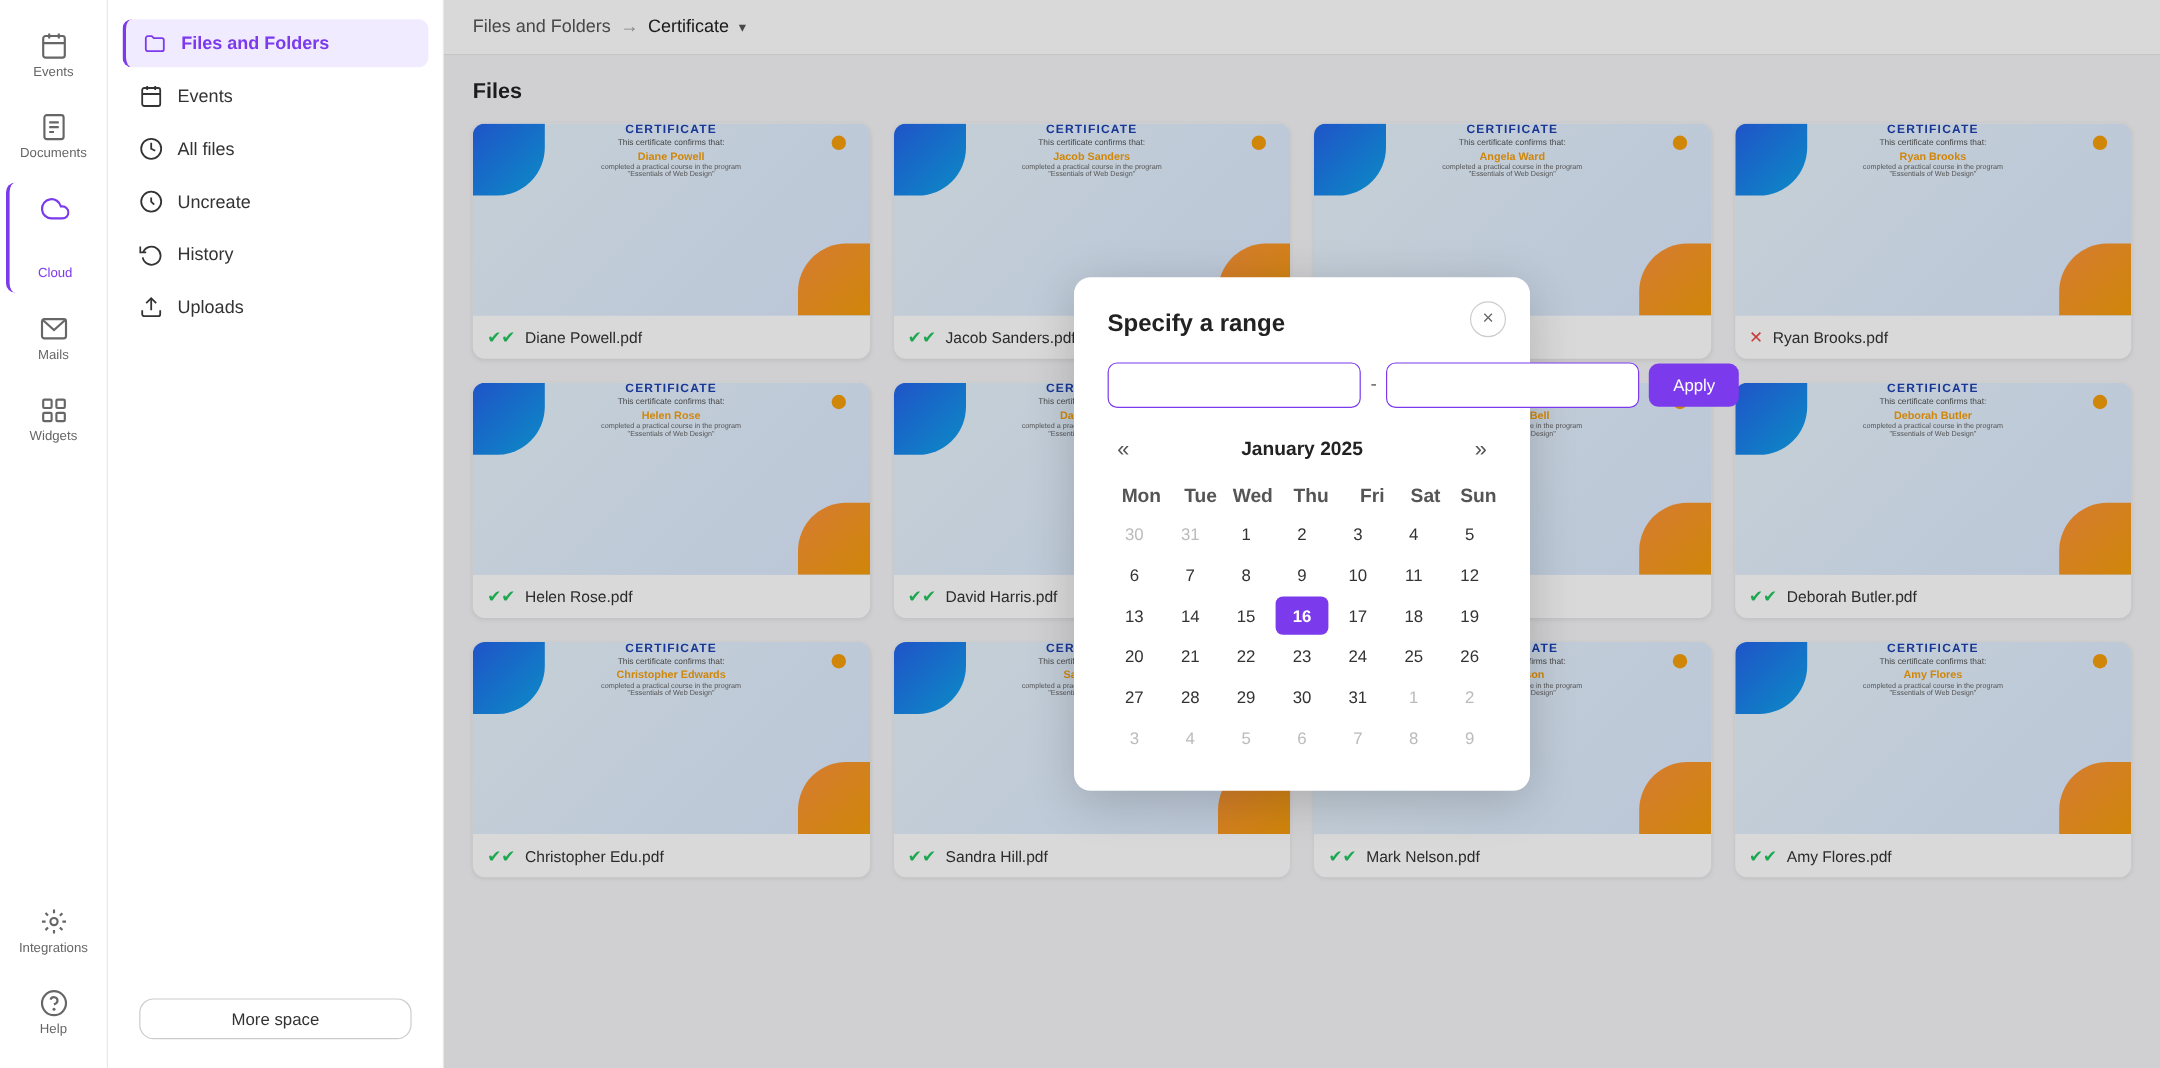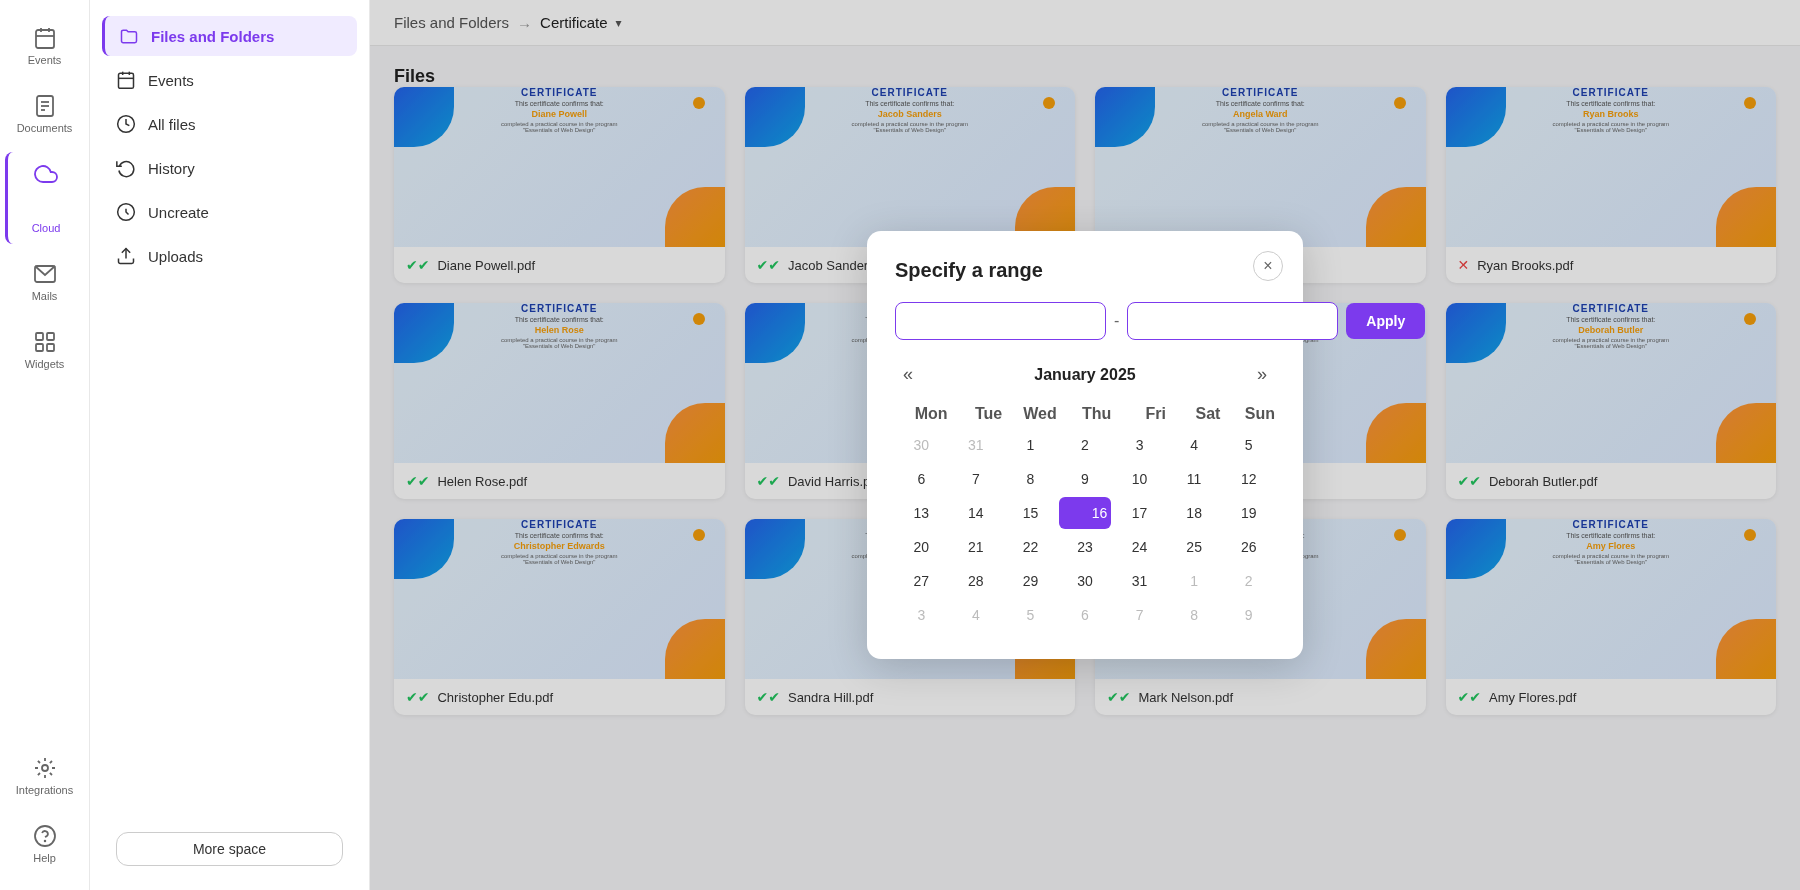--- a/index.html
+++ b/index.html
@@ -109,21 +109,21 @@
       border-radius: 8px;
       background: #fff;
       cursor: pointer;
       font-size: 15px;
       color: #222;
       font-weight: 500;
     }
 
     
     .files-section { padding: 20px 24px; overflow-y: auto; flex: 1; }
-    .files-title { font-size: 18px; font-weight: 600; color: #222; }
+    .files-title { font-size: 18px; font-weight: 600; color: #222; margin-bottom: 16px; }
     .files-grid {
       display: grid;
       grid-template-columns: repeat(4, 1fr);
       gap: 20px;
     }
     .file-card {
       background: #fff;
       border-radius: 10px;
       overflow: hidden;
       cursor: pointer;
@@ -205,21 +205,21 @@
       background: rgba(0,0,0,0.15);
       display: flex;
       align-items: center;
       justify-content: center;
       z-index: 100;
     }
     .modal {
       background: #fff;
       border-radius: 14px;
       padding: 28px;
-      width: 436px;
+      width: 380px;
       box-shadow: 0 8px 40px rgba(0,0,0,0.18);
       position: relative;
     }
     .modal-title {
       font-size: 20px;
       font-weight: 600;
       color: #222;
       margin-bottom: 20px;
     }
     .modal-close {
@@ -254,21 +254,21 @@
     }
     .date-separator { color: #666; font-size: 16px; }
     .apply-btn {
       padding: 10px 20px;
       background: #7c3aed;
       color: #fff;
       border: none;
       border-radius: 8px;
       cursor: pointer;
       font-size: 14px;
-      font-weight: 700;
+      font-weight: 400;
     }
 
     
     .calendar { width: 100%; }
     .cal-header {
       display: flex;
       align-items: center;
       justify-content: space-between;
       margin-bottom: 12px;
     }
@@ -303,22 +303,21 @@
       padding: 8px 4px;
       font-size: 14px;
       border-radius: 6px;
       cursor: pointer;
       color: #333;
     }
     .cal-day.other-month { color: #bbb; }
     .cal-day.today {
       background: #7c3aed;
       color: #fff;
-      font-weight: 400;
-      text-align: right;
+      font-weight: 700;
     }
   </style>
 </head>
 <body>
 
 <div class="icon-sidebar">
 
   <div class="icon-sidebar-item">
     <svg viewBox="0 0 24 24" fill="none" stroke="currentColor" stroke-width="1.8">
         <rect x="3" y="4" width="18" height="18" rx="2"></rect>
@@ -405,32 +404,32 @@
   <div class="nav-item">
     <svg viewBox="0 0 24 24" fill="none" stroke="currentColor" stroke-width="1.8">
         <circle cx="12" cy="12" r="10"></circle>
         <polyline points="12,6 12,12 16,14"></polyline>
       </svg>
     <span>All files</span>
   </div>
 
   <div class="nav-item">
     <svg viewBox="0 0 24 24" fill="none" stroke="currentColor" stroke-width="1.8">
+        <circle cx="12" cy="12" r="10"></circle>
+        <path d="M12 8v4l3 3"></path>
+      </svg>
+    <span>Uncreate</span>
+  </div>
+
+  <div class="nav-item">
+    <svg viewBox="0 0 24 24" fill="none" stroke="currentColor" stroke-width="1.8">
         <polyline points="1,4 1,10 7,10"></polyline>
         <path d="M3.51 15a9 9 0 1 0 .49-5"></path>
       </svg>
     <span>History</span>
-  </div>
-
-  <div class="nav-item">
-    <svg viewBox="0 0 24 24" fill="none" stroke="currentColor" stroke-width="1.8">
-        <circle cx="12" cy="12" r="10"></circle>
-        <path d="M12 8v4l3 3"></path>
-      </svg>
-    <span>Uncreate</span>
   </div>
 
   <div class="nav-item">
     <svg viewBox="0 0 24 24" fill="none" stroke="currentColor" stroke-width="1.8">
         <path d="M21 15v4a2 2 0 0 1-2 2H5a2 2 0 0 1-2-2v-4"></path>
         <polyline points="17,8 12,3 7,8"></polyline>
         <line x1="12" y1="3" x2="12" y2="15"></line>
       </svg>
     <span>Uploads</span>
   </div>

